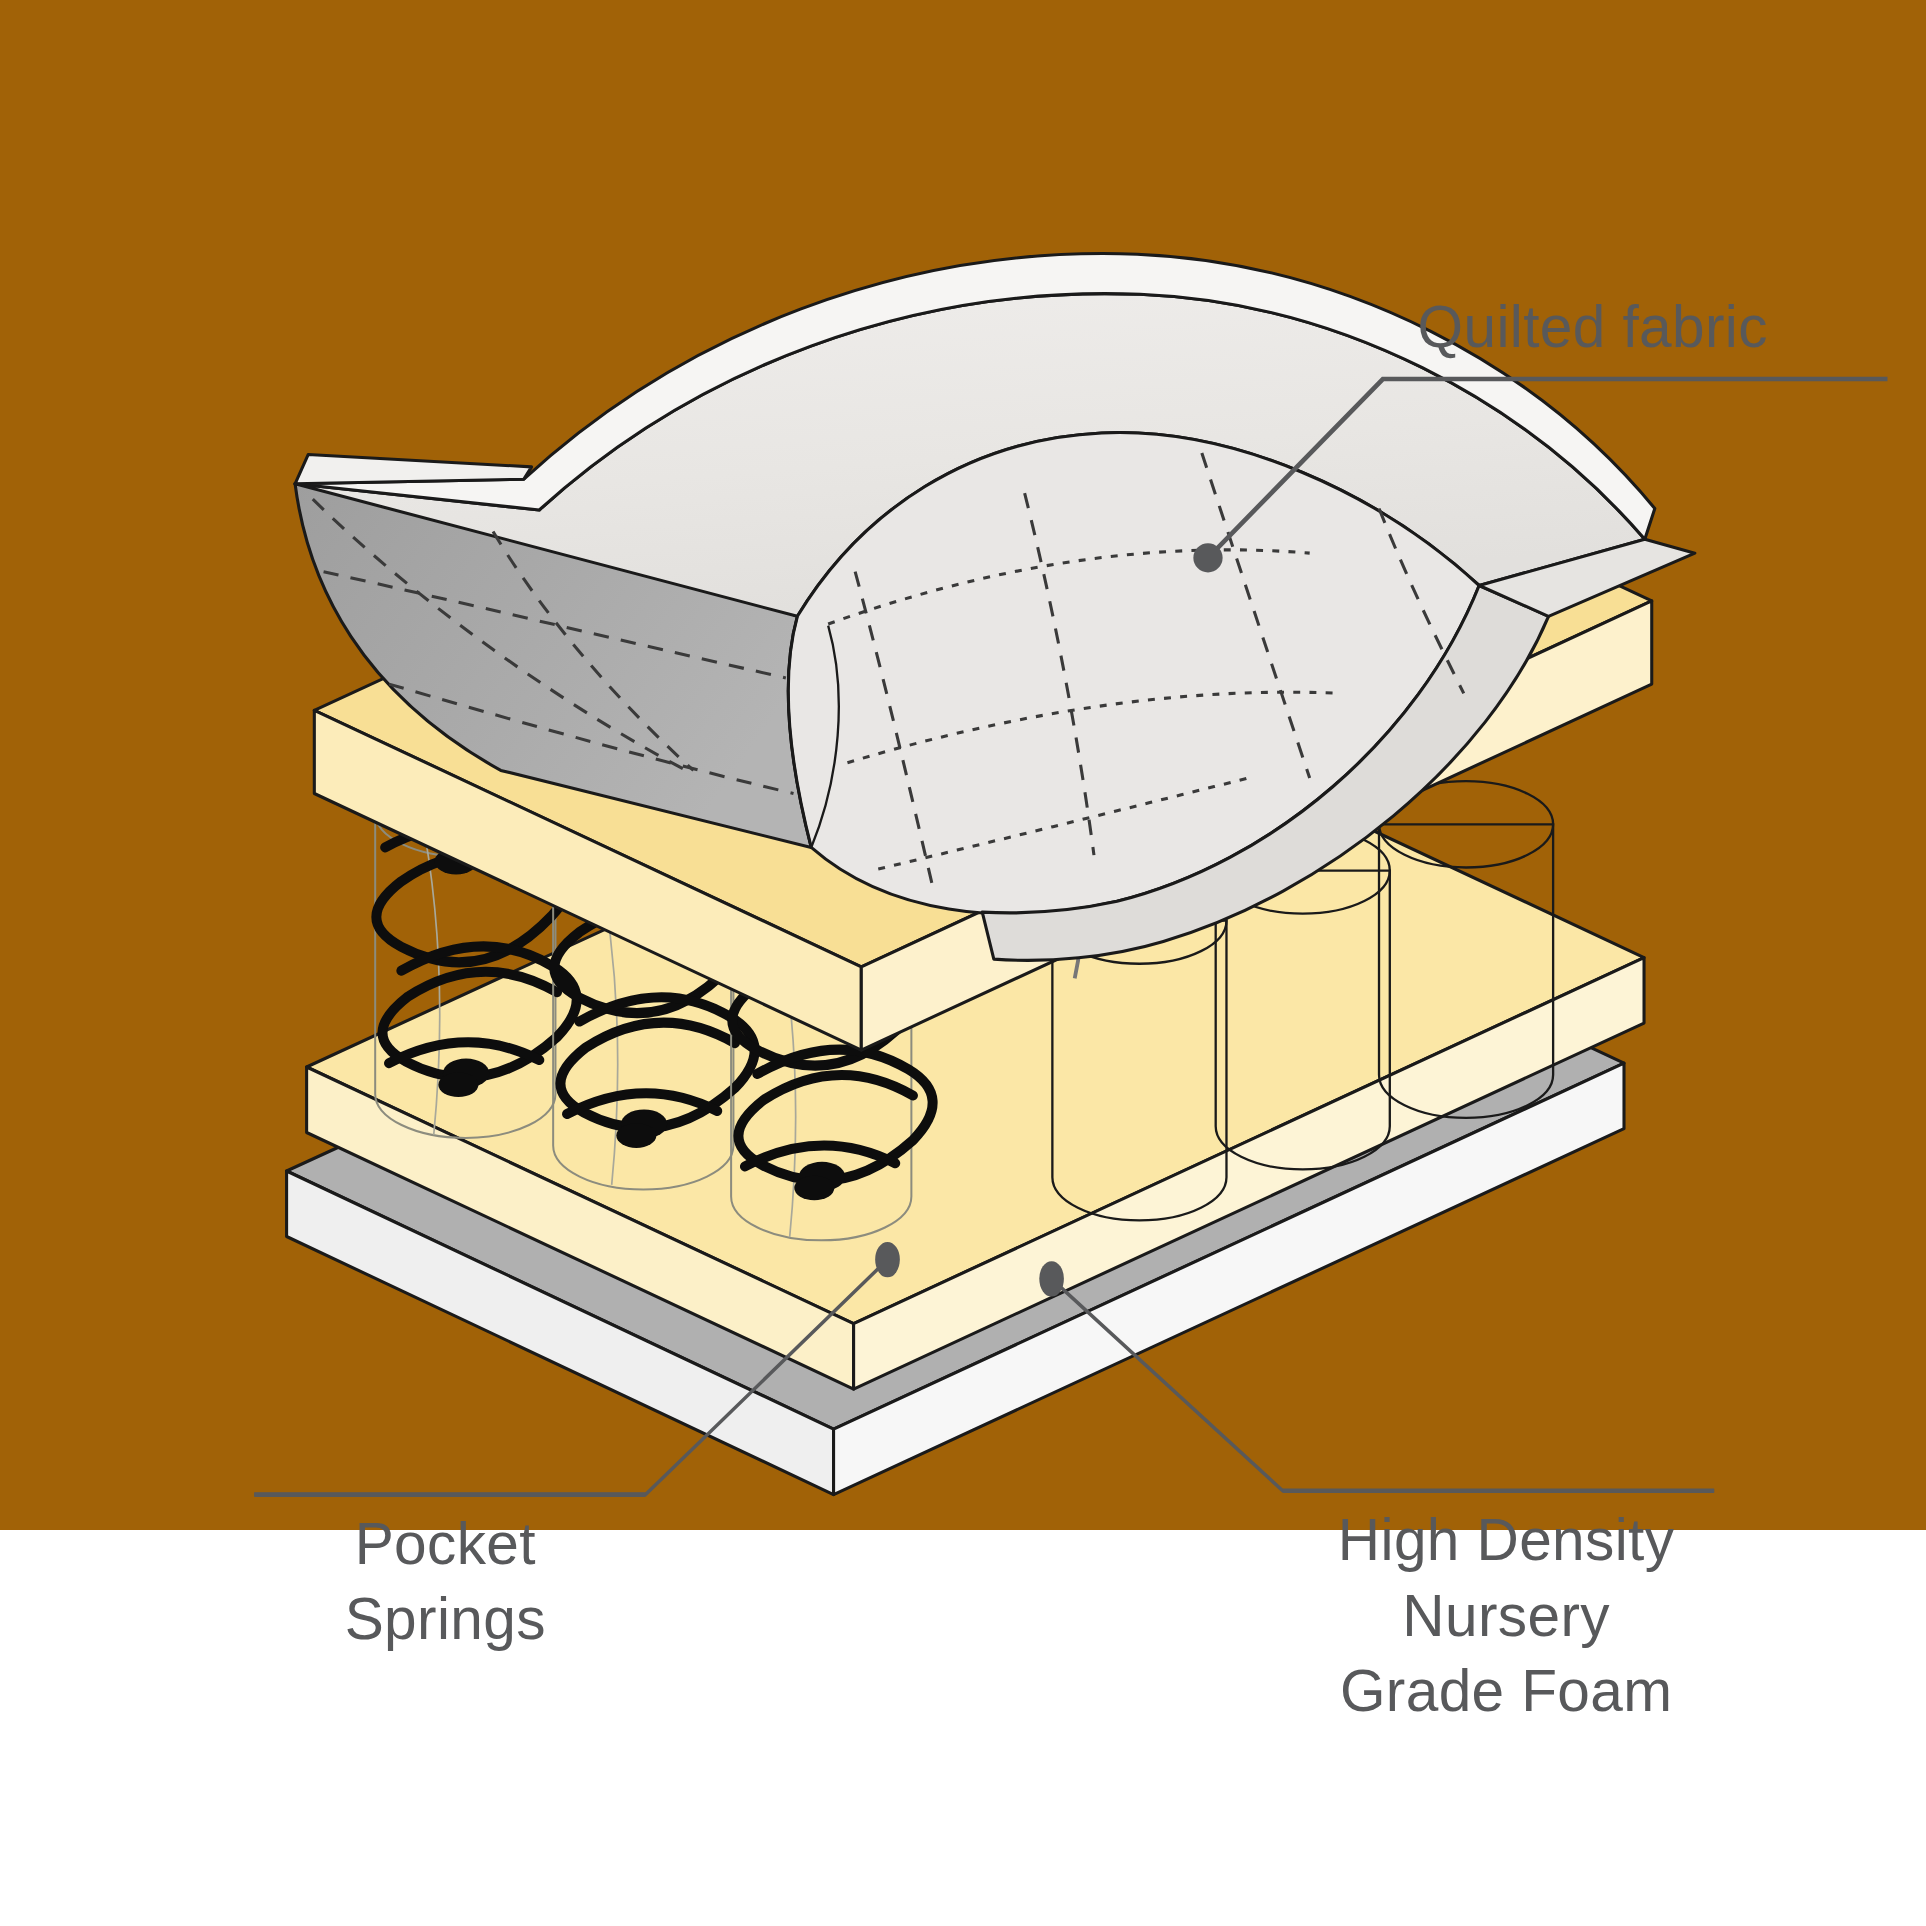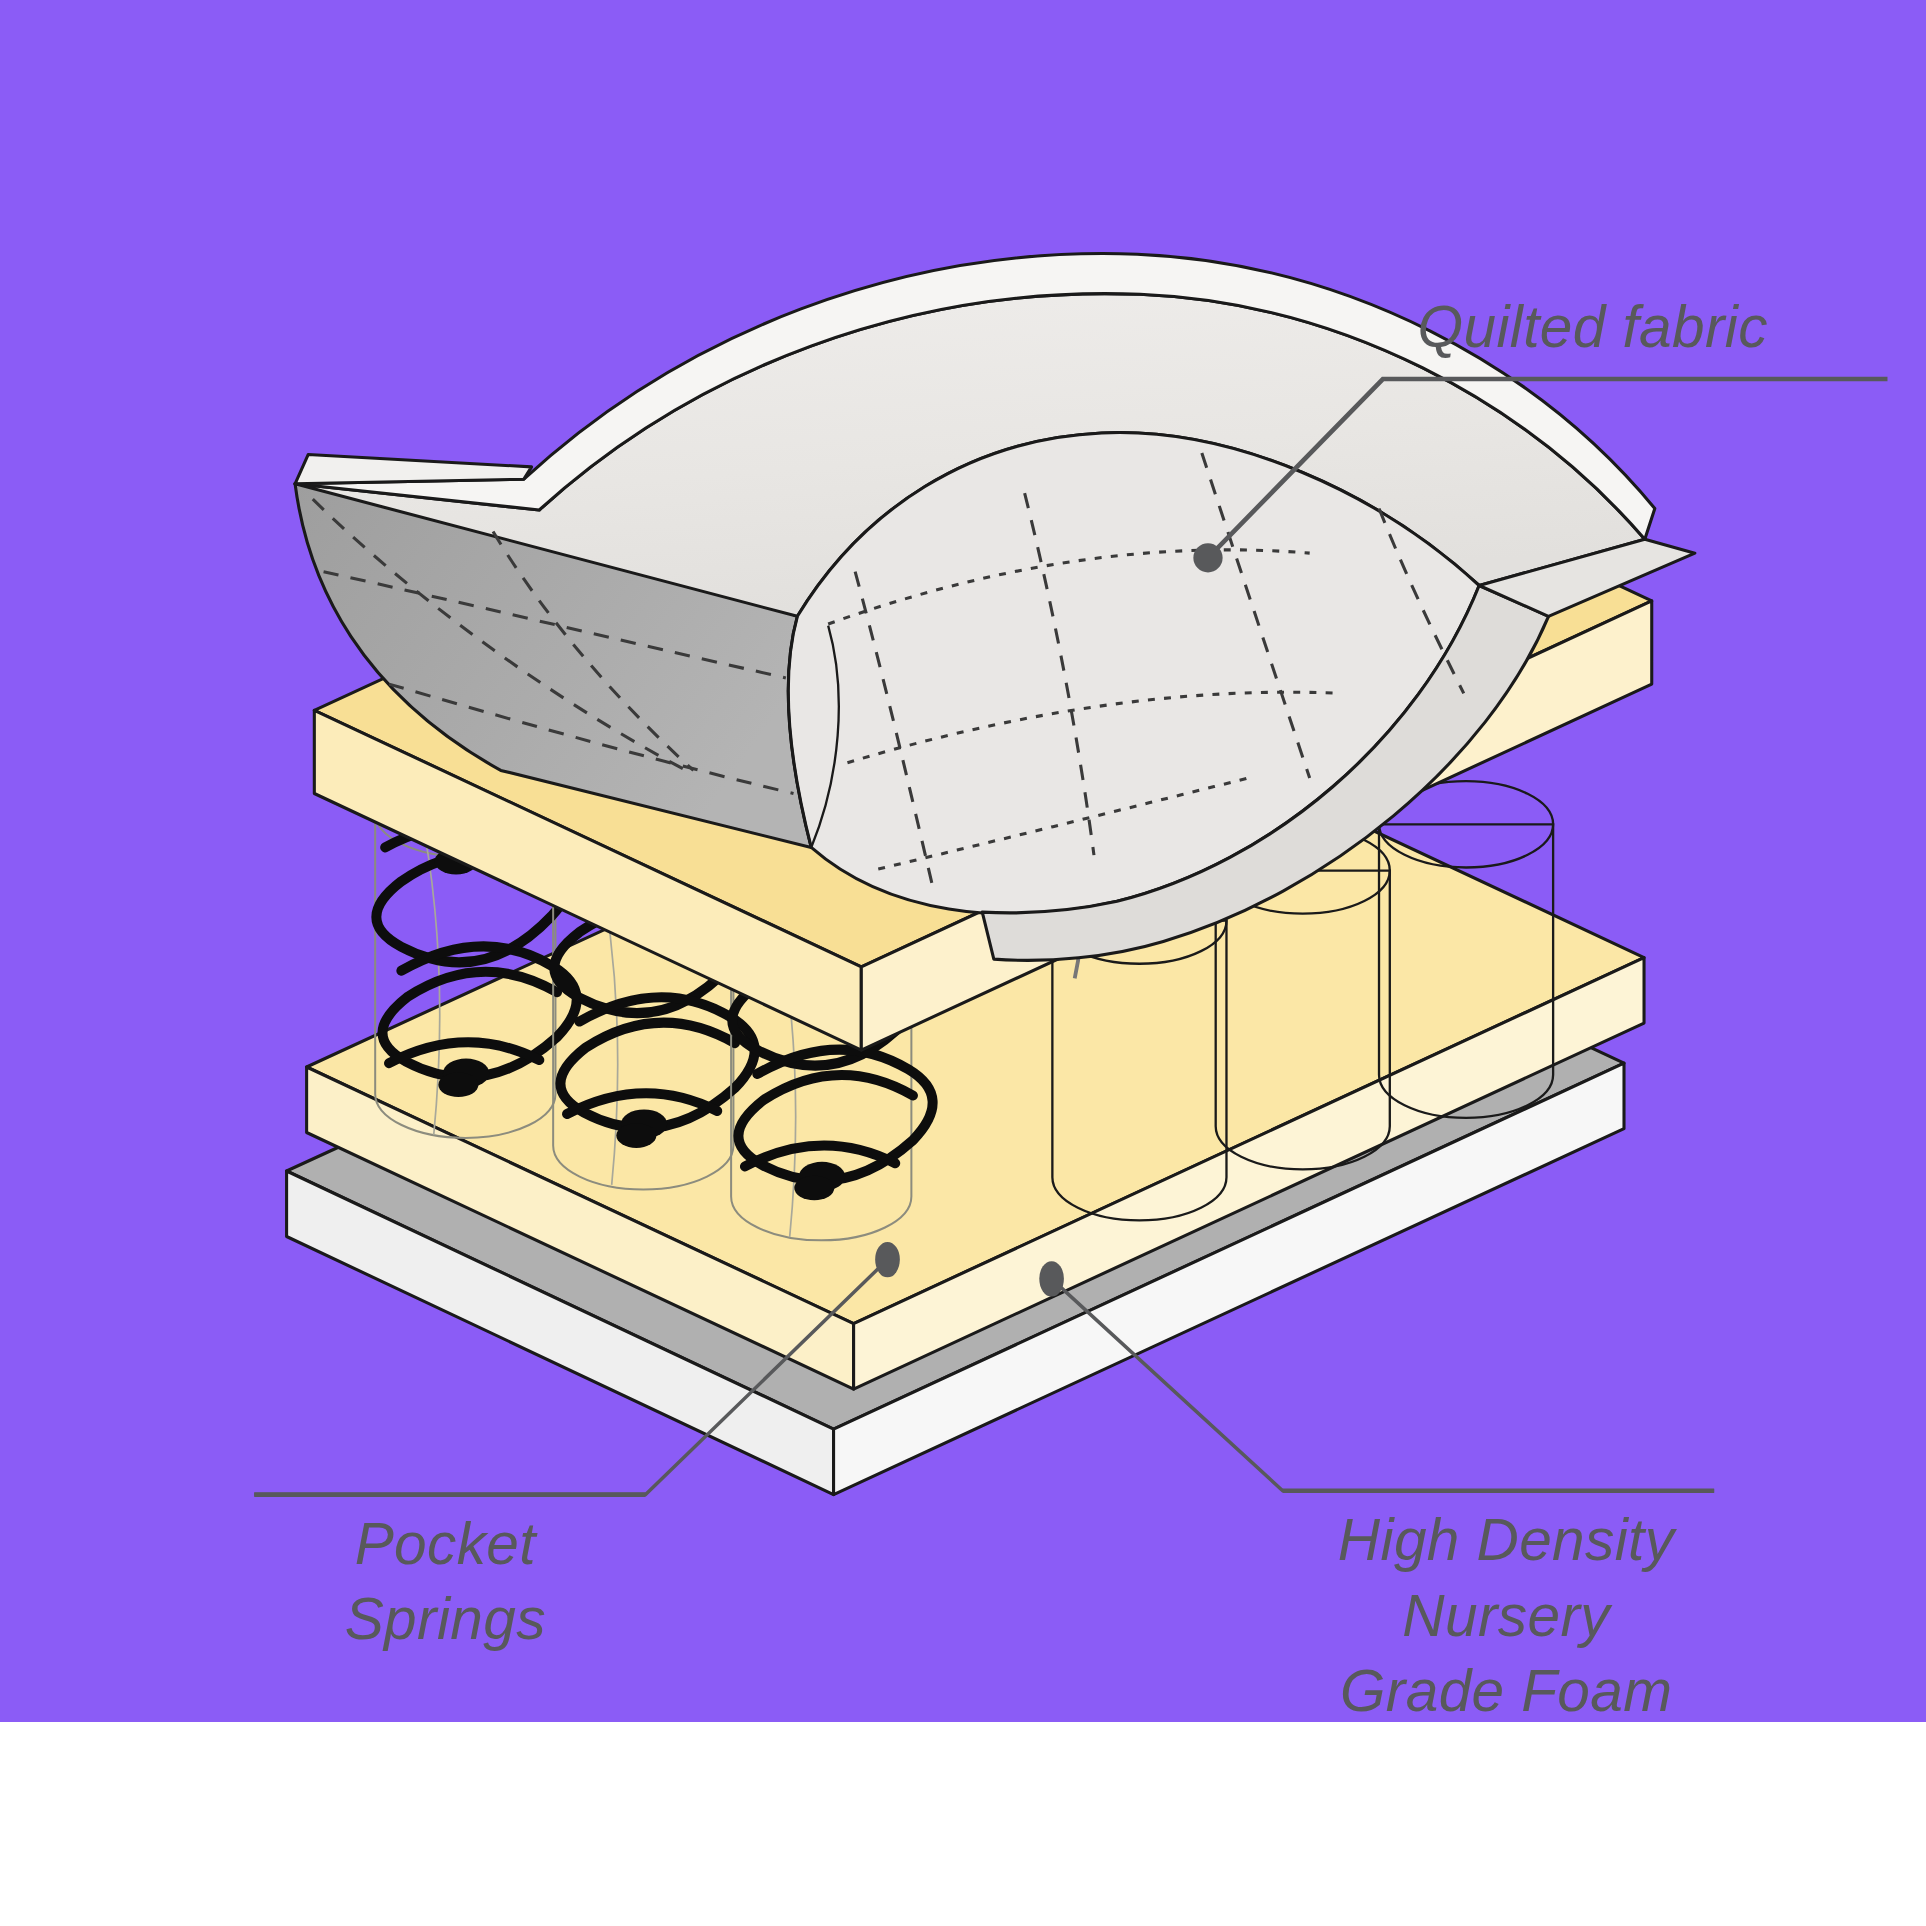--- a/index.html
+++ b/index.html
@@ -9,23 +9,22 @@
   }
   body {
     width: 1926px;
     height: 1926px;
     font-family: "Liberation Sans", sans-serif;
     overflow: hidden;
   }
   #stage {
     position: relative;
     width: 1926px;
-    height: 1722px;
-    background: #8b5cf6;
-    font-style: italic;
+    height: 1530px;
+    background: #a16207;
   }
   #diagram {
     position: absolute;
     left: 0;
     top: 0;
     width: 1926px;
     height: 1926px;
     display: block;
   }
   .label-text {

